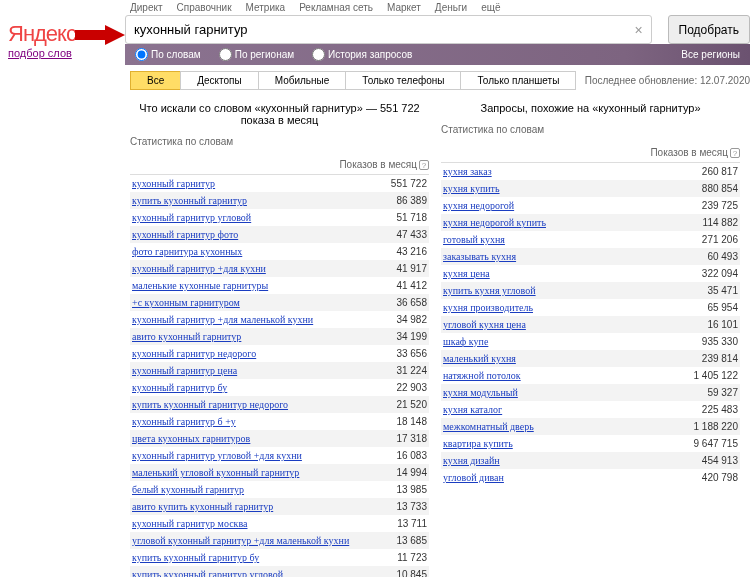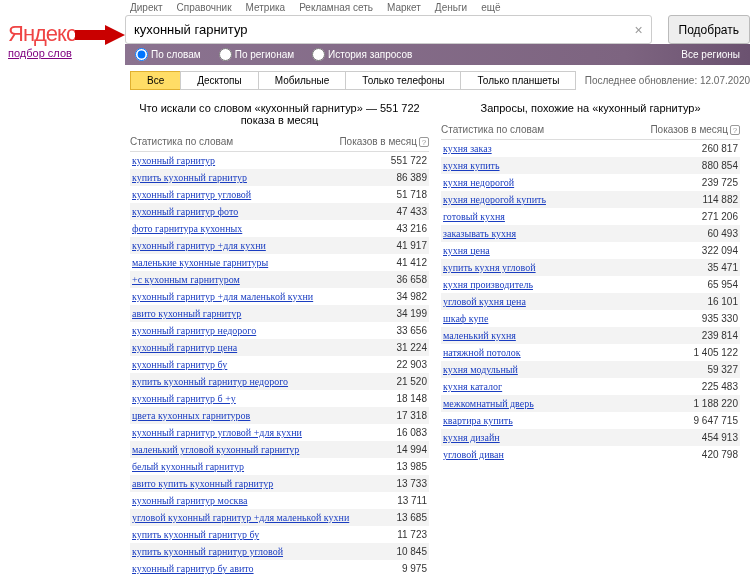--- a/index.html
+++ b/index.html
@@ -23,21 +23,21 @@
   .all-regions { margin-left: auto; color: #fff; }
   .tabs-row { display: flex; align-items: center; padding: 6px 0 6px 130px; font-size: 10px; }
   .tab { border: 1px solid #ccc; padding: 3px 16px; background: #fff; cursor: pointer; margin-right: -1px; }
   .tab.active { background: #ffdd66; border-color: #e0b030; }
   .update-info { margin-left: auto; color: #666; }
   .content { display: flex; gap: 12px; padding: 0 10px 10px 130px; }
   .panel { flex: 1; }
   .panel-title { text-align: center; font-size: 11px; padding: 6px 0; }
   .thead { display: flex; font-size: 10px; color: #666; border-bottom: 1px solid #ddd; padding: 4px 0; gap: 8px; }
   .thead .c1 { flex: 1; }
-  .thead .c2 { text-align: right; }
+  .thead .c2 { text-align: right; margin-top: 23px; }
   .trow { display: flex; font-size: 10px; padding: 3px 2px; }
   .trow:nth-child(even) { background: #f3f3f3; }
   .trow .c1 { flex: 1; font-family: Liberation Serif, serif; }
   .trow .c1 a { color: #1a3dc1; text-decoration: underline; }
   .trow .c2 { text-align: right; color: #333; min-width: 60px; }
   .help-icon { display: inline-block; width: 10px; height: 10px; border: 1px solid #999; border-radius: 2px; font-size: 8px; line-height: 10px; text-align: center; color: #999; margin-left: 2px; }
 </style>
 </head>
 <body>
 

